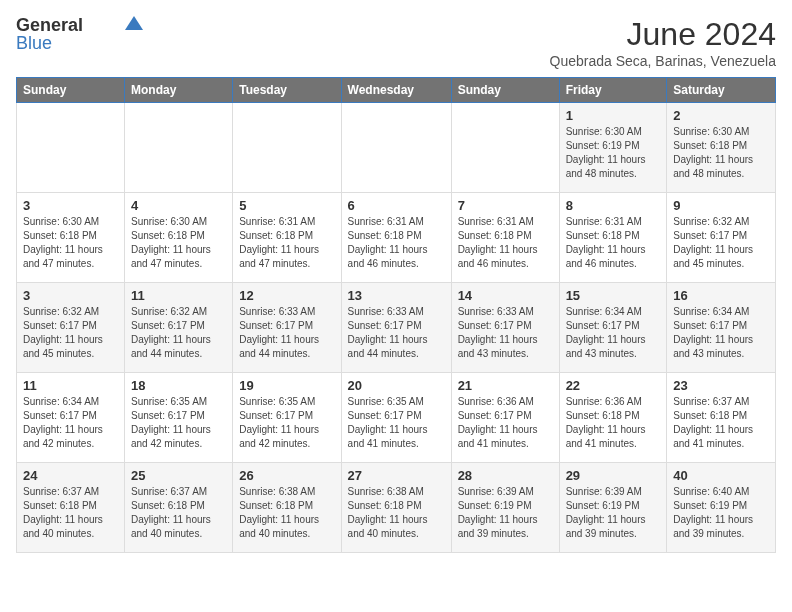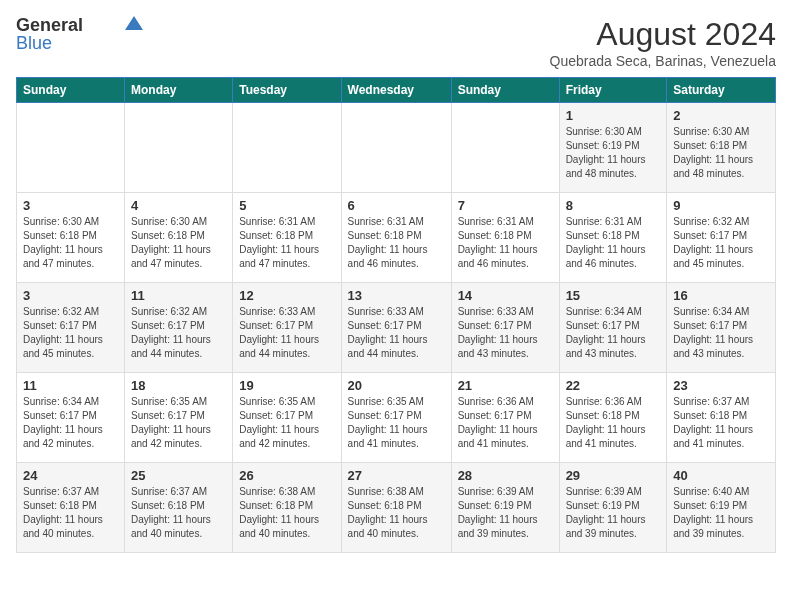--- a/index.html
+++ b/index.html
@@ -48,21 +48,21 @@
     }
     .location-title {
       font-size: 14px;
       color: #555;
     }
     table {
       width: 100%;
       border-collapse: collapse;
     }
     thead tr {
-      background-color: #0f766e;
+      background-color: #737373;
     }
     thead th {
       color: #fff;
       font-size: 12px;
       font-weight: bold;
       padding: 5px 6px;
       text-align: left;
       border: 1px solid #3a7abf;
     }
     tbody tr {
@@ -105,21 +105,21 @@
       <span class="logo-general">General</span>
       <svg width="18" height="14" style="margin-left:2px;margin-top:-4px;">
         <polygon points="0,14 9,0 18,14" fill="#3a7abf"></polygon>
       </svg>
     </div>
     <div>
       <span class="logo-blue">Blue</span>
     </div>
   </div>
   <div class="title-section">
-    <div class="month-title">August 2024</div>
+    <div class="month-title">June 2024</div>
     <div class="location-title">Quebrada Seca, Barinas, Venezuela</div>
   </div>
 </div>
 
 <table>
   <thead>
     <tr>
     <th>Sunday</th>
         <th>Monday</th>
         <th>Tuesday</th>

